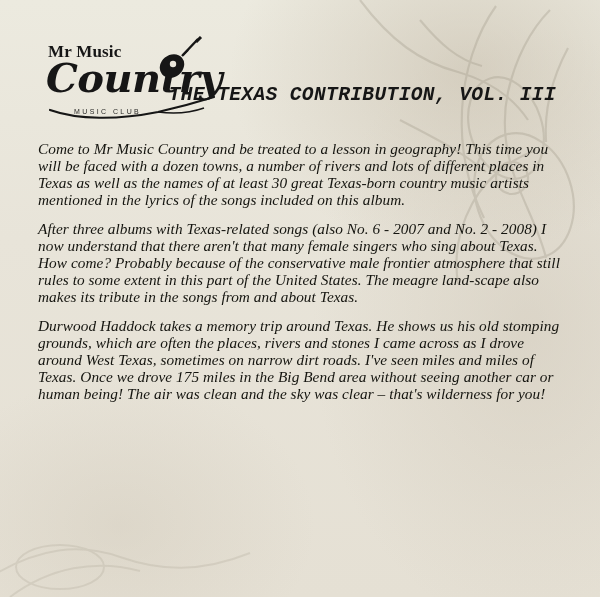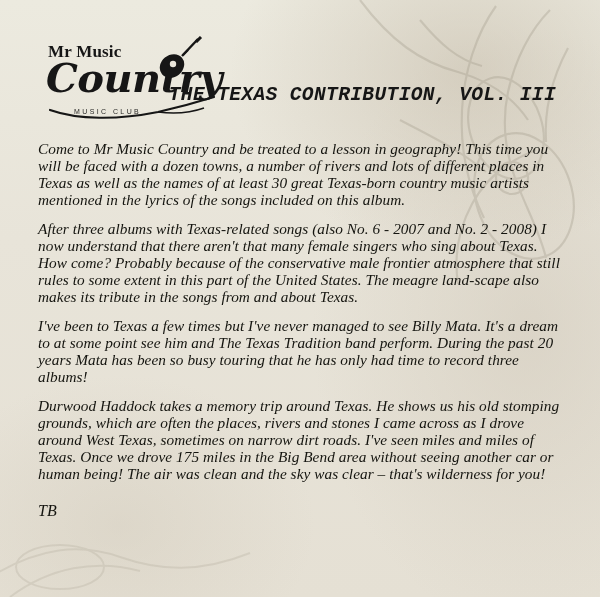--- a/index.html
+++ b/index.html
@@ -202,19 +202,17 @@
           <path d="M110 18 C126 20 142 19 156 14" fill="none" stroke="#161616" stroke-width="1.4"></path>
         </svg>
       </div>
 
       <div class="album-title">THE TEXAS CONTRIBUTION, VOL. III</div>
     </div>
 
     <div class="body-text">
       <p class="para">Come to Mr Music Country and be treated to a lesson in geography! This time you will be faced with a dozen towns, a number of rivers and lots of different places in Texas as well as the names of at least 30 great Texas-born country music artists mentioned in the lyrics of the songs included on this album.</p>
       <p class="para">After three albums with Texas-related songs (also No. 6 - 2007 and No. 2 - 2008) I now understand that there aren't that many female singers who sing about Texas. How come? Probably because of the conservative male frontier atmosphere that still rules to some extent in this part of the United States. The meagre land-scape also makes its tribute in the songs from and about Texas.</p>
-      <p class="para">I've been to Texas a few times but I've never managed to see Billy Mata. It's a dream to at some point see him and The Texas Tradition band perform. During the past 20 years Mata has been so busy touring that he has only had time to record three albums!</p>
       <p class="para">Durwood Haddock takes a memory trip around Texas. He shows us his old stomping grounds, which are often the places, rivers and stones I came across as I drove around West Texas, sometimes on narrow dirt roads. I've seen miles and miles of Texas. Once we drove 175 miles in the Big Bend area without seeing another car or human being! The air was clean and the sky was clear – that's wilderness for you!</p>
-      <div class="signature">TB</div>
     </div>
 
   </div>
 </div>
 
 </body></html>

